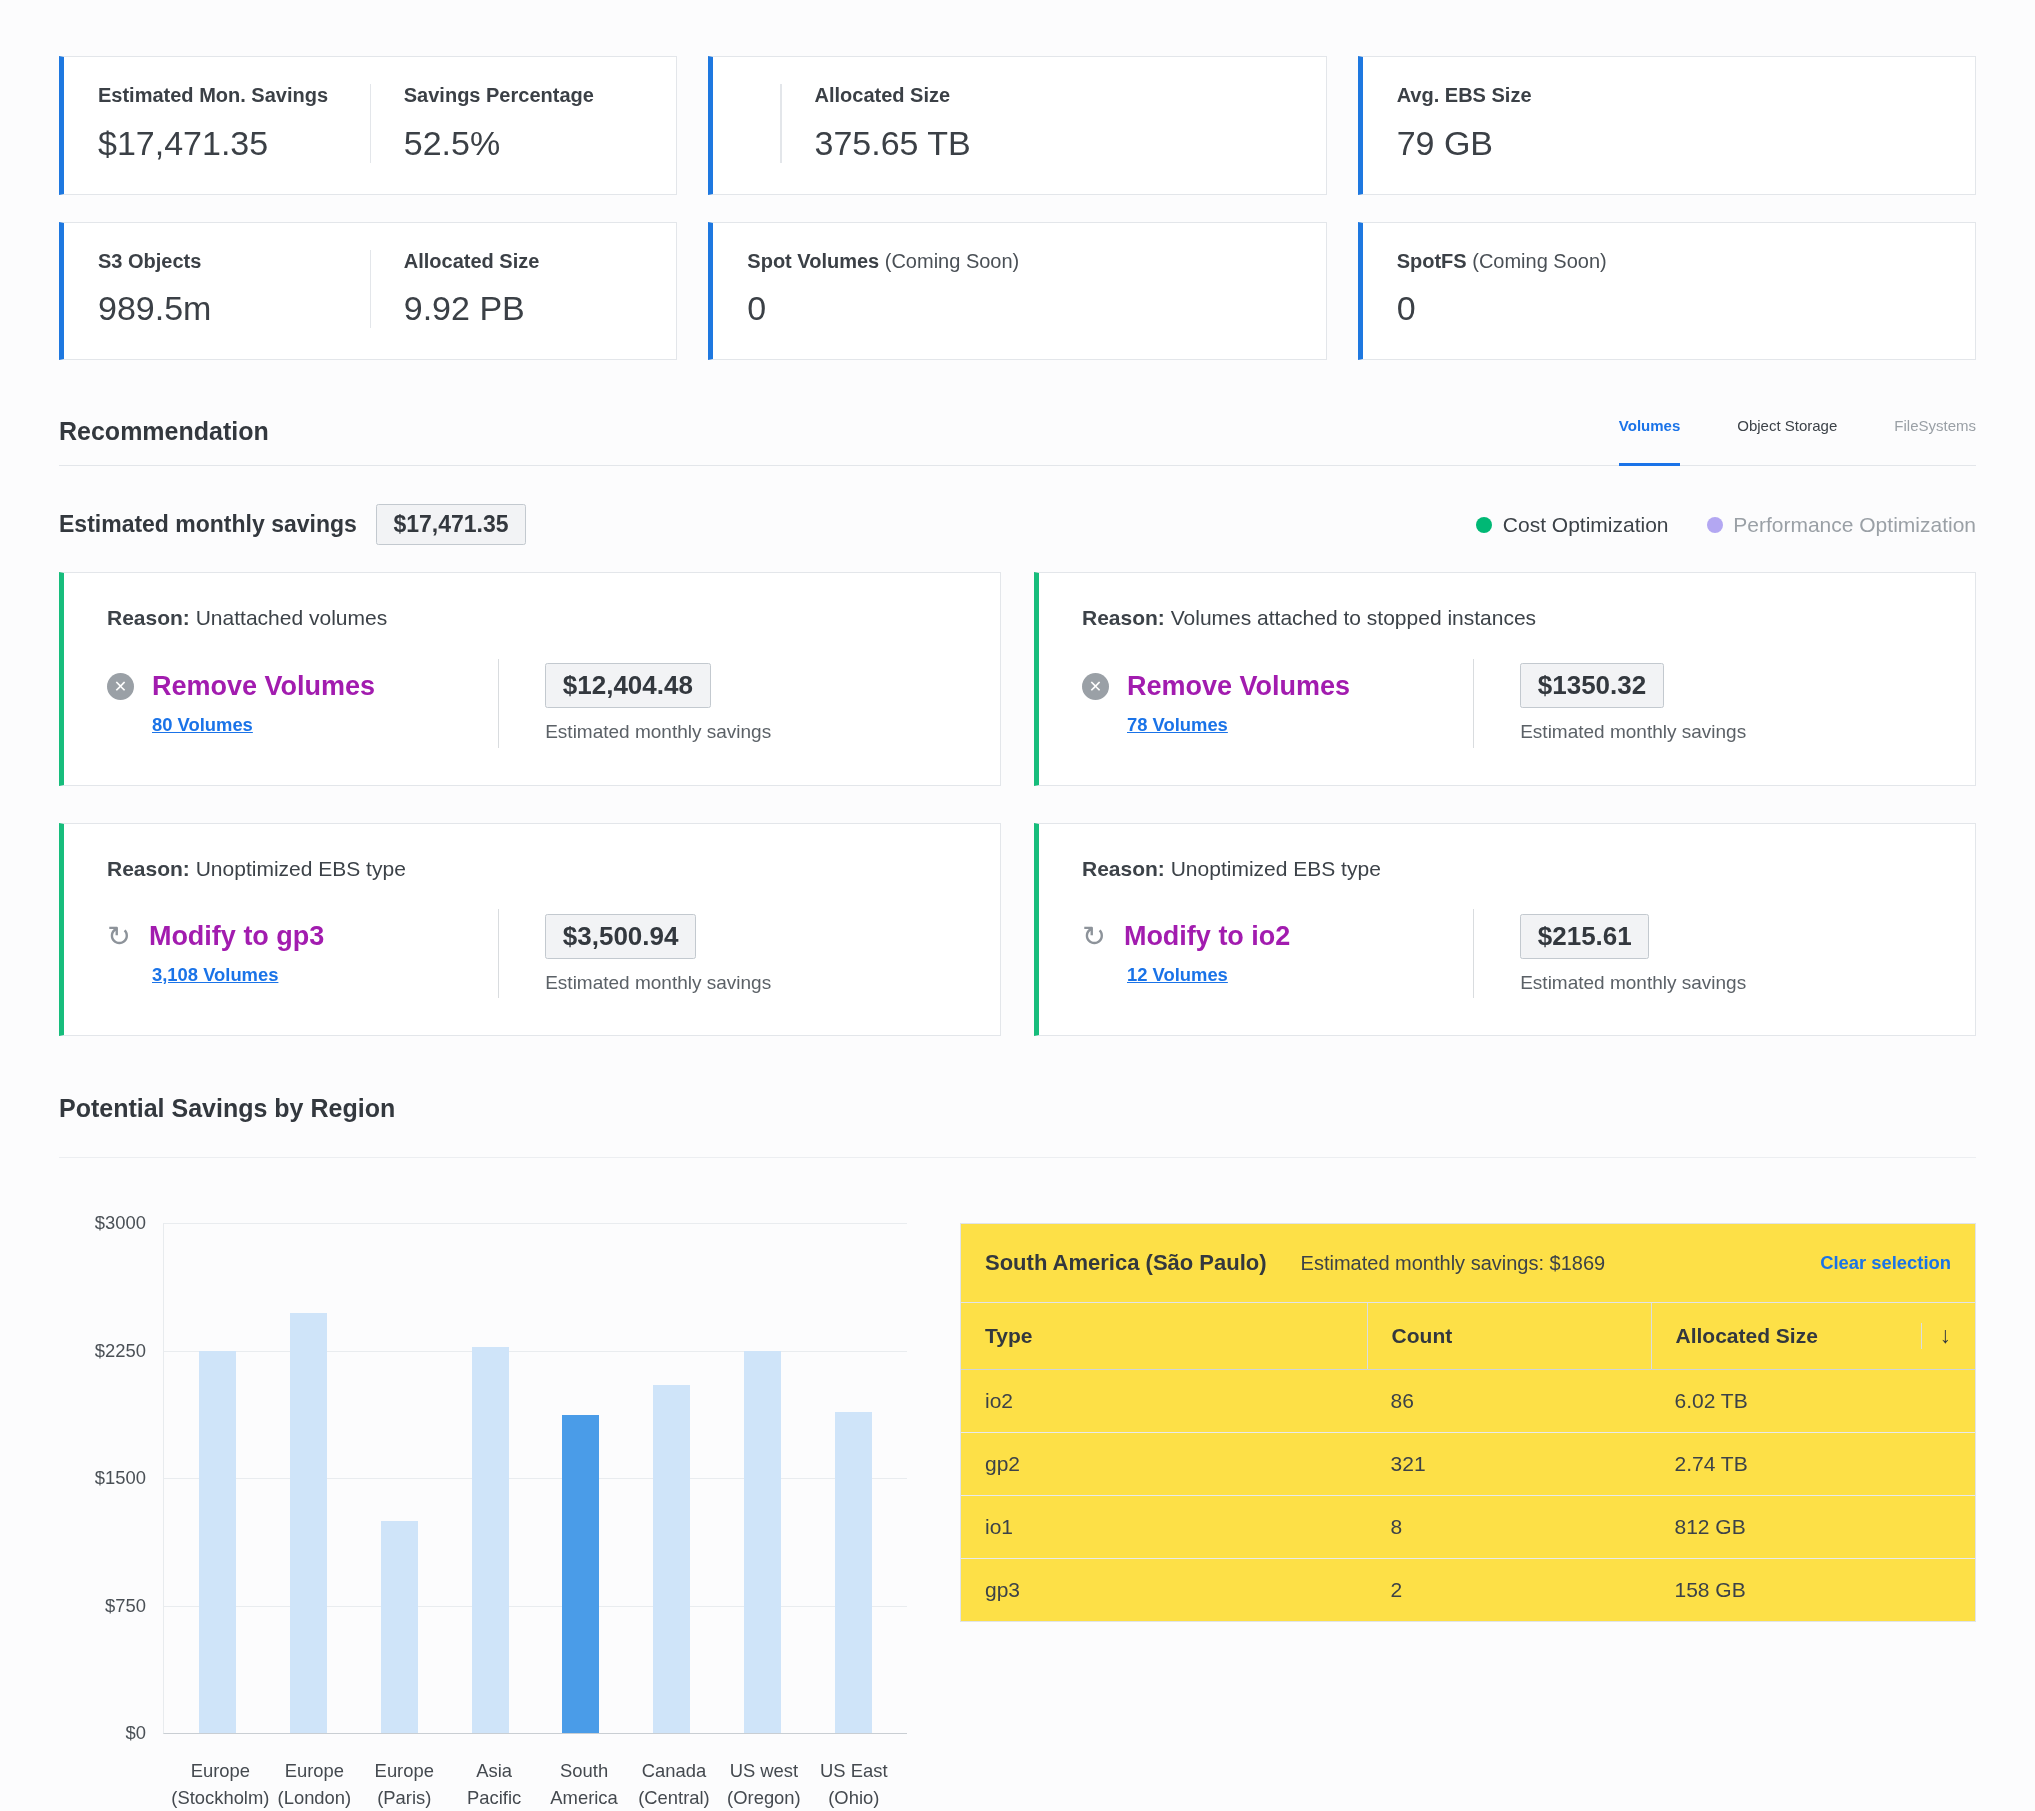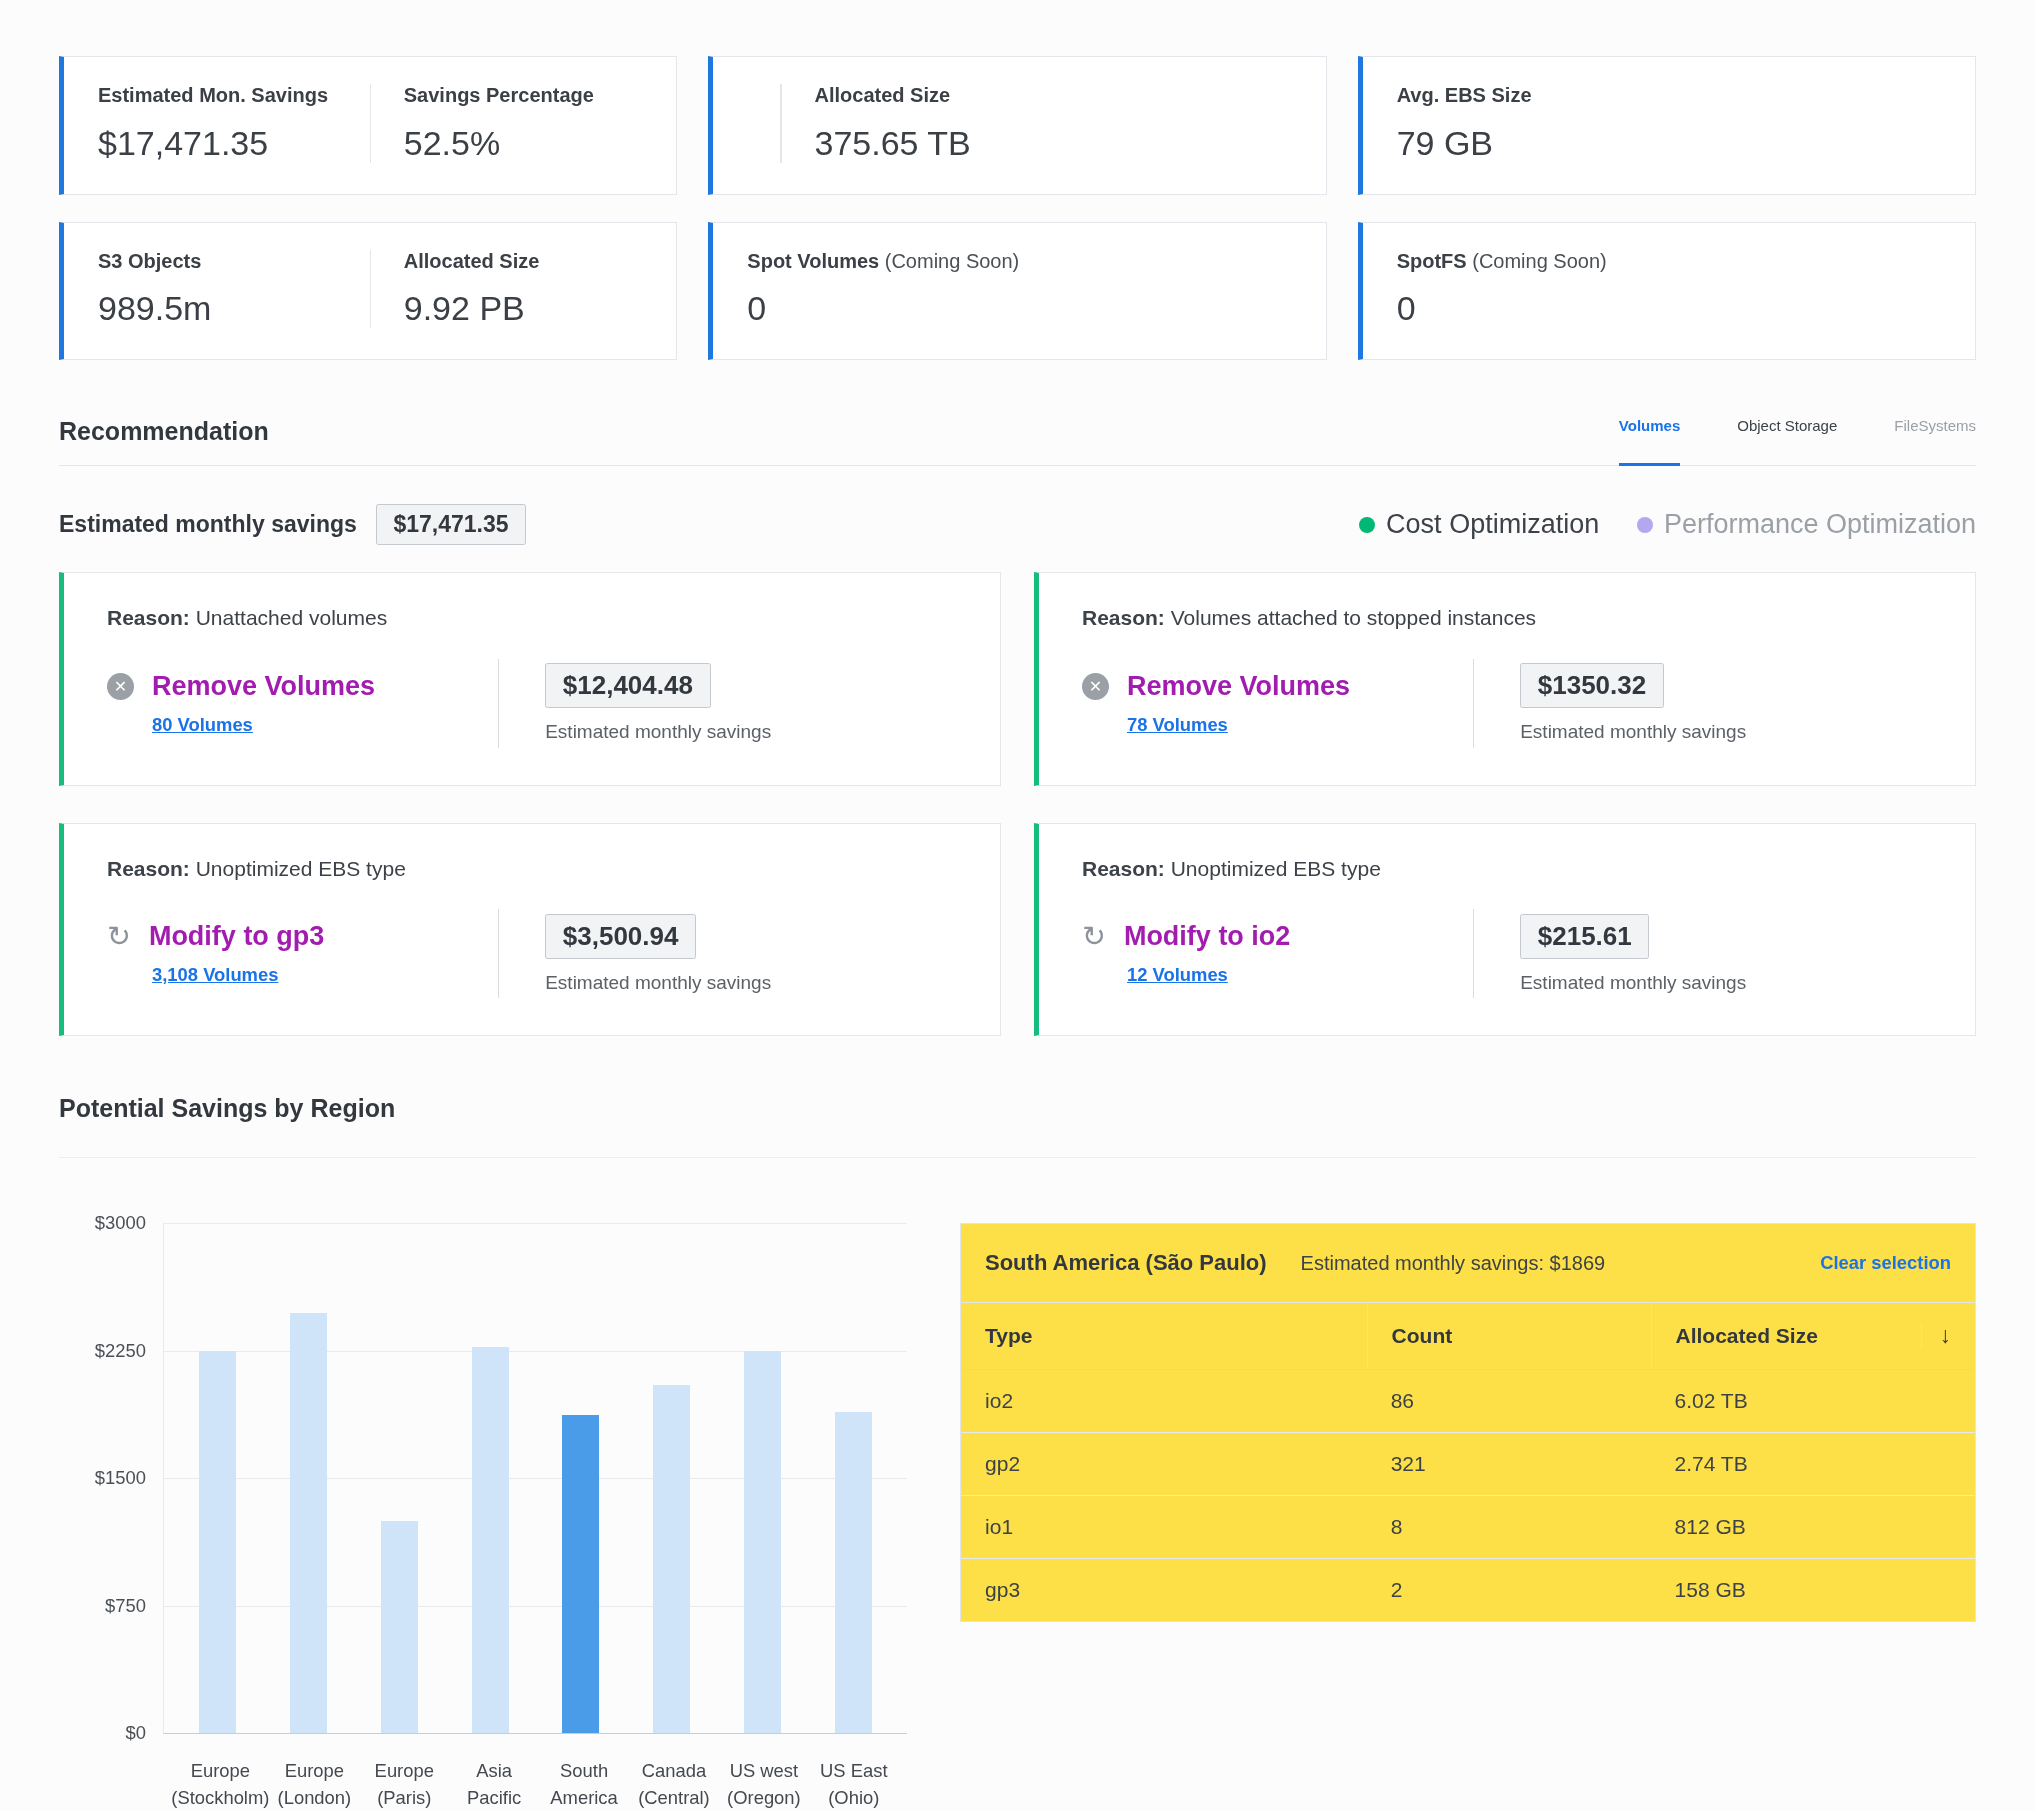--- a/index.html
+++ b/index.html
@@ -50,21 +50,21 @@
     display: inline-block;
     background: #f2f3f5;
     border: 1.2px solid #c3c9cf;
     border-radius: 2.4px;
     padding: 6px 16.6px;
     font-weight: bold;
     color: #33383e;
   }
   .savings-value { margin-left: 19px; font-size: 23px; }
   .legend { margin-left: auto; display: flex; gap: 38px; align-items: center; }
-  .legend-item { display: flex; align-items: center; font-size: 27px; color: #3c4248; }
+  .legend-item { display: flex; align-items: center; font-size: 21px; color: #3c4248; }
   .legend-item.muted { color: #9aa0a6; }
   .legend-dot { width: 16px; height: 16px; border-radius: 50%; margin-right: 10.7px; }
 
   
   .rec-grid { display: grid; grid-template-columns: 1fr 1fr; column-gap: 33px; row-gap: 37px; }
   .rec-card {
     background: #ffffff;
     border: 0.6px solid #e3e6ea;
     border-left: 5.3px solid #17bd7c;
     padding: 33px 43px 37px;
@@ -134,21 +134,21 @@
   .thead { display: flex; border-top: 0.6px solid #e1e4e8; border-bottom: 0.6px solid #cfd4d9; }
   .th {
     font-size: 21px; font-weight: bold; color: #33383e;
     padding: 20px 24px; display: flex; align-items: center;
   }
   .th + .th { border-left: 0.6px solid #dadde1; }
   .col-type { width: 40%; }
   .col-count { width: 28%; }
   .col-size { width: 32%; }
   .sort-arrow { margin-left: auto; font-size: 22.6px; color: #33383e; border-left: 0.6px solid #dadde1; padding-left: 18px; cursor: pointer; }
-  .trow { display: flex; border-bottom: 0.6px solid #e7eaed; justify-content: flex-end; }
+  .trow { display: flex; border-bottom: 0.6px solid #e7eaed; }
   .trow:last-child { border-bottom: none; }
   .td { font-size: 21px; color: #3c4248; padding: 19px 24px; }
 </style>
 </head>
 <body>
 
 <div class="page">
 
   <div class="stats-row">
     <div class="stat-card">

